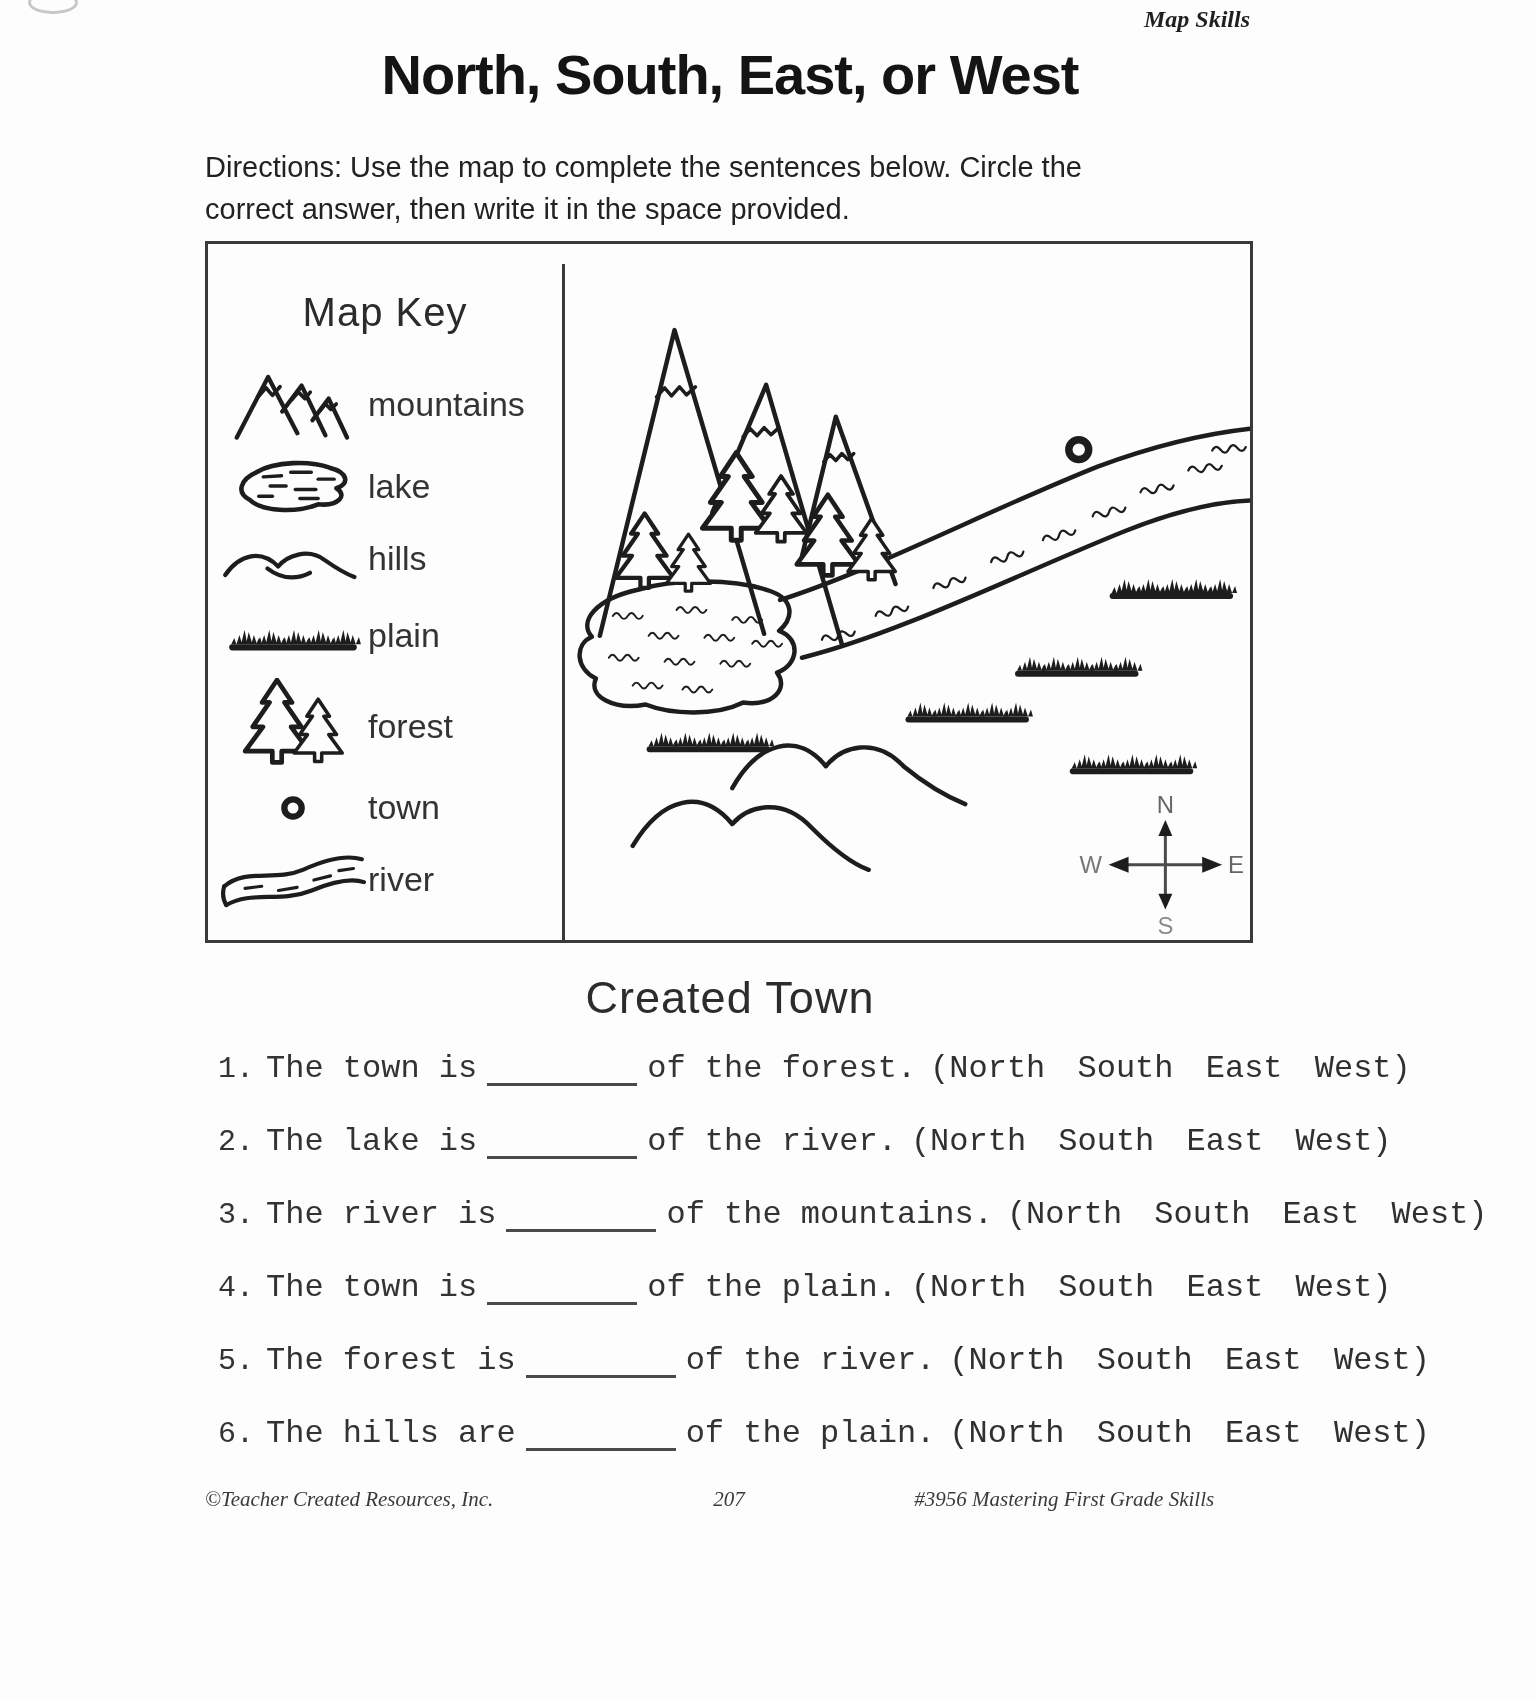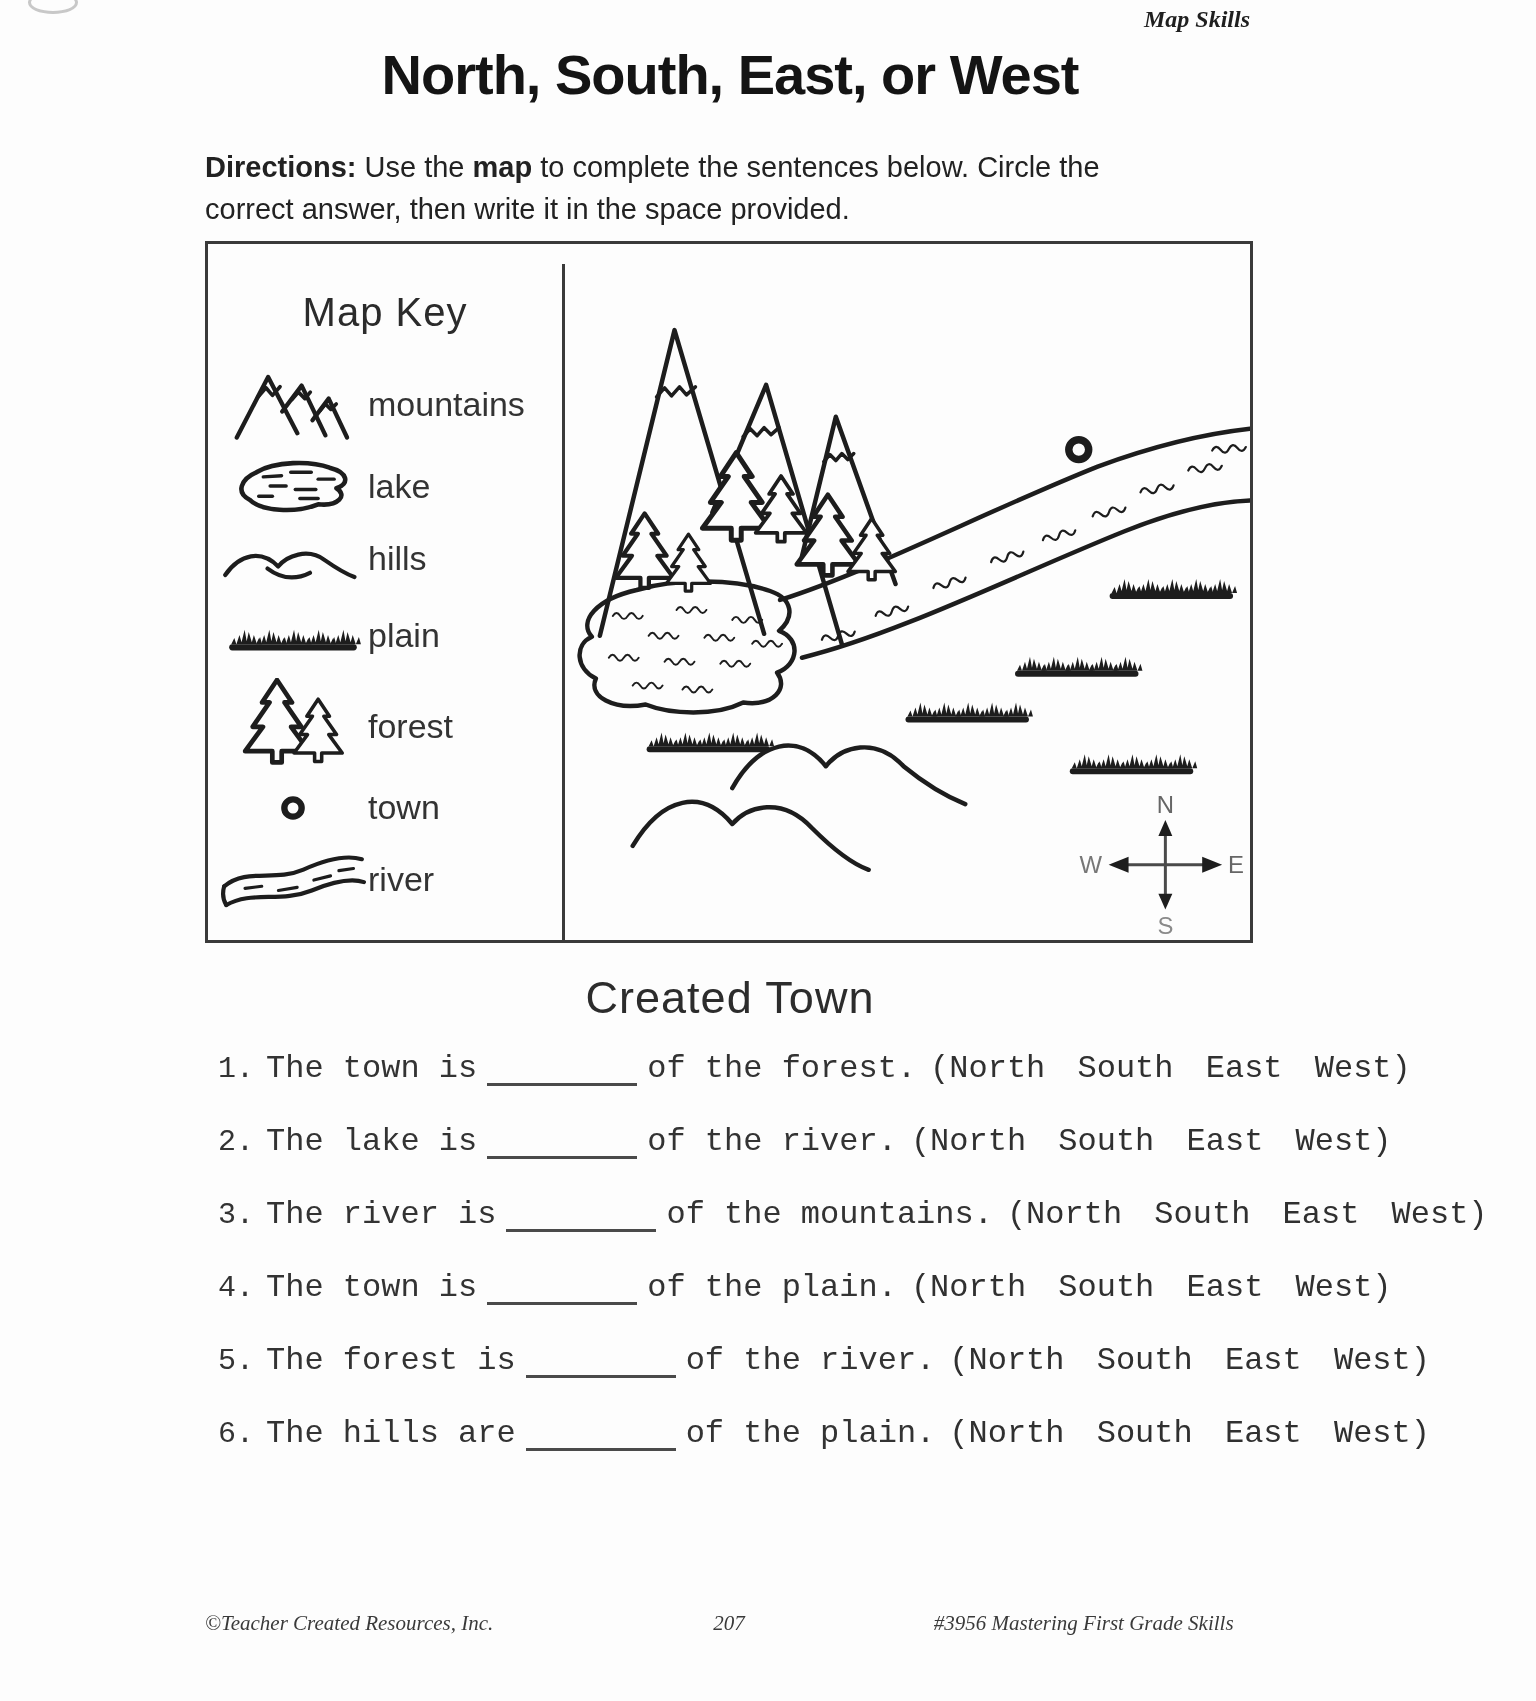--- a/index.html
+++ b/index.html
@@ -7,21 +7,21 @@
         font-family:"Liberation Sans","DejaVu Sans",sans-serif;color:#2e2e2e;}
   .corner-smudge{position:absolute;left:28px;top:-9px;width:44px;height:17px;
         border:3px solid #c8c8c8;border-radius:50%;}
   .header-label{position:absolute;top:6px;right:286px;
         font-family:"Liberation Serif","DejaVu Serif",serif;
         font-style:italic;font-weight:700;font-size:24px;color:#1f1f1f;}
   .title{position:absolute;left:200px;top:42px;width:1060px;margin:0;text-align:center;
         font-size:56px;font-weight:800;letter-spacing:-1px;color:#141414;}
   .directions{position:absolute;left:205px;top:146px;width:1015px;margin:0;
         font-size:29px;line-height:1.45;color:#222;}
-  .directions .bold{font-weight:700;text-align:right;}
+  .directions .bold{font-weight:400;text-align:right;}
 
   
   .map-figure{position:absolute;left:205px;top:241px;width:1048px;height:702px;
         border:3px solid #3a3a3a;box-sizing:border-box;display:flex;background:#fdfdfd;}
   .map-key{position:relative;width:357px;border-right:3px solid #3a3a3a;box-sizing:border-box;flex:none;margin-top:20px;}
   .map-key-title{position:absolute;top:26px;left:0;width:100%;text-align:center;
         font-size:40px;color:#2b2b2b;letter-spacing:1px;}
   .key-row{position:absolute;left:10px;width:336px;display:flex;align-items:center;}
   .key-icon{width:150px;flex:none;display:flex;justify-content:center;align-items:center;}
   .key-label{font-size:34px;color:#333;}
@@ -40,26 +40,26 @@
   .map-title{position:absolute;left:200px;top:972px;width:1060px;margin:0;text-align:center;
         font-size:45px;font-weight:400;color:#2c2c2c;letter-spacing:1px;}
 
   .questions{position:absolute;left:218px;top:1048px;width:1260px;font-family:Liberation Mono, monospace;}
   .q-row{margin-bottom:31px;font-size:32px;color:#333;line-height:42px;white-space:nowrap;}
   .q-num{display:inline-block;width:48px;font-size:30px;color:#333;}
   .blank{display:inline-block;width:150px;height:20px;border-bottom:3px solid #4a4a4a;
         margin:0 10px;transform:translateY(9px);}
   .options{margin-left:14px;word-spacing:13px;color:#303030;}
 
-  .footer{position:absolute;left:205px;top:1611px;width:1048px;
+  .footer{position:absolute;left:205px;top:1487px;width:1048px;
         font-family:"Liberation Serif","DejaVu Serif",serif;
         font-style:italic;font-size:21px;color:#3a3a3a;display:flex;gap:16px;}
   .footer .f-left{flex:1;text-align:left;}
   .footer .f-center{flex:1;text-align:center;}
-  .footer .f-right{flex:1;text-align:center;}
+  .footer .f-right{flex:1;text-align:left;}
 </style>
 </head>
 <body>
 
 <svg width="0" height="0" style="position:absolute" aria-hidden="true">
   <defs>
     <path id="pine" d="M 0 -54 L 16 -30 L 8 -30 L 26 -4 L 15 -4 L 34 22 L 5 22 L 5 34 L -5 34 L -5 22 L -34 22 L -15 -4 L -26 -4 L -8 -30 L -16 -30 Z" fill="#fdfdfd" stroke="#1d1d1d" stroke-width="5" stroke-linejoin="round"></path>
     <path id="wave" d="M 0 0 Q 5 -8 10 0 Q 15 8 20 0 Q 25 -8 30 0 Q 35 8 40 0" fill="none" stroke="#1d1d1d" stroke-width="2.6" stroke-linecap="round"></path>
     <g id="tuft">
       <path d="M -10 0 L -7 -9 L -5 -2 L -2 -14 L 0 -3 L 2 -12 L 5 -2 L 7 -9 L 10 0 Z" fill="#1d1d1d"></path>

